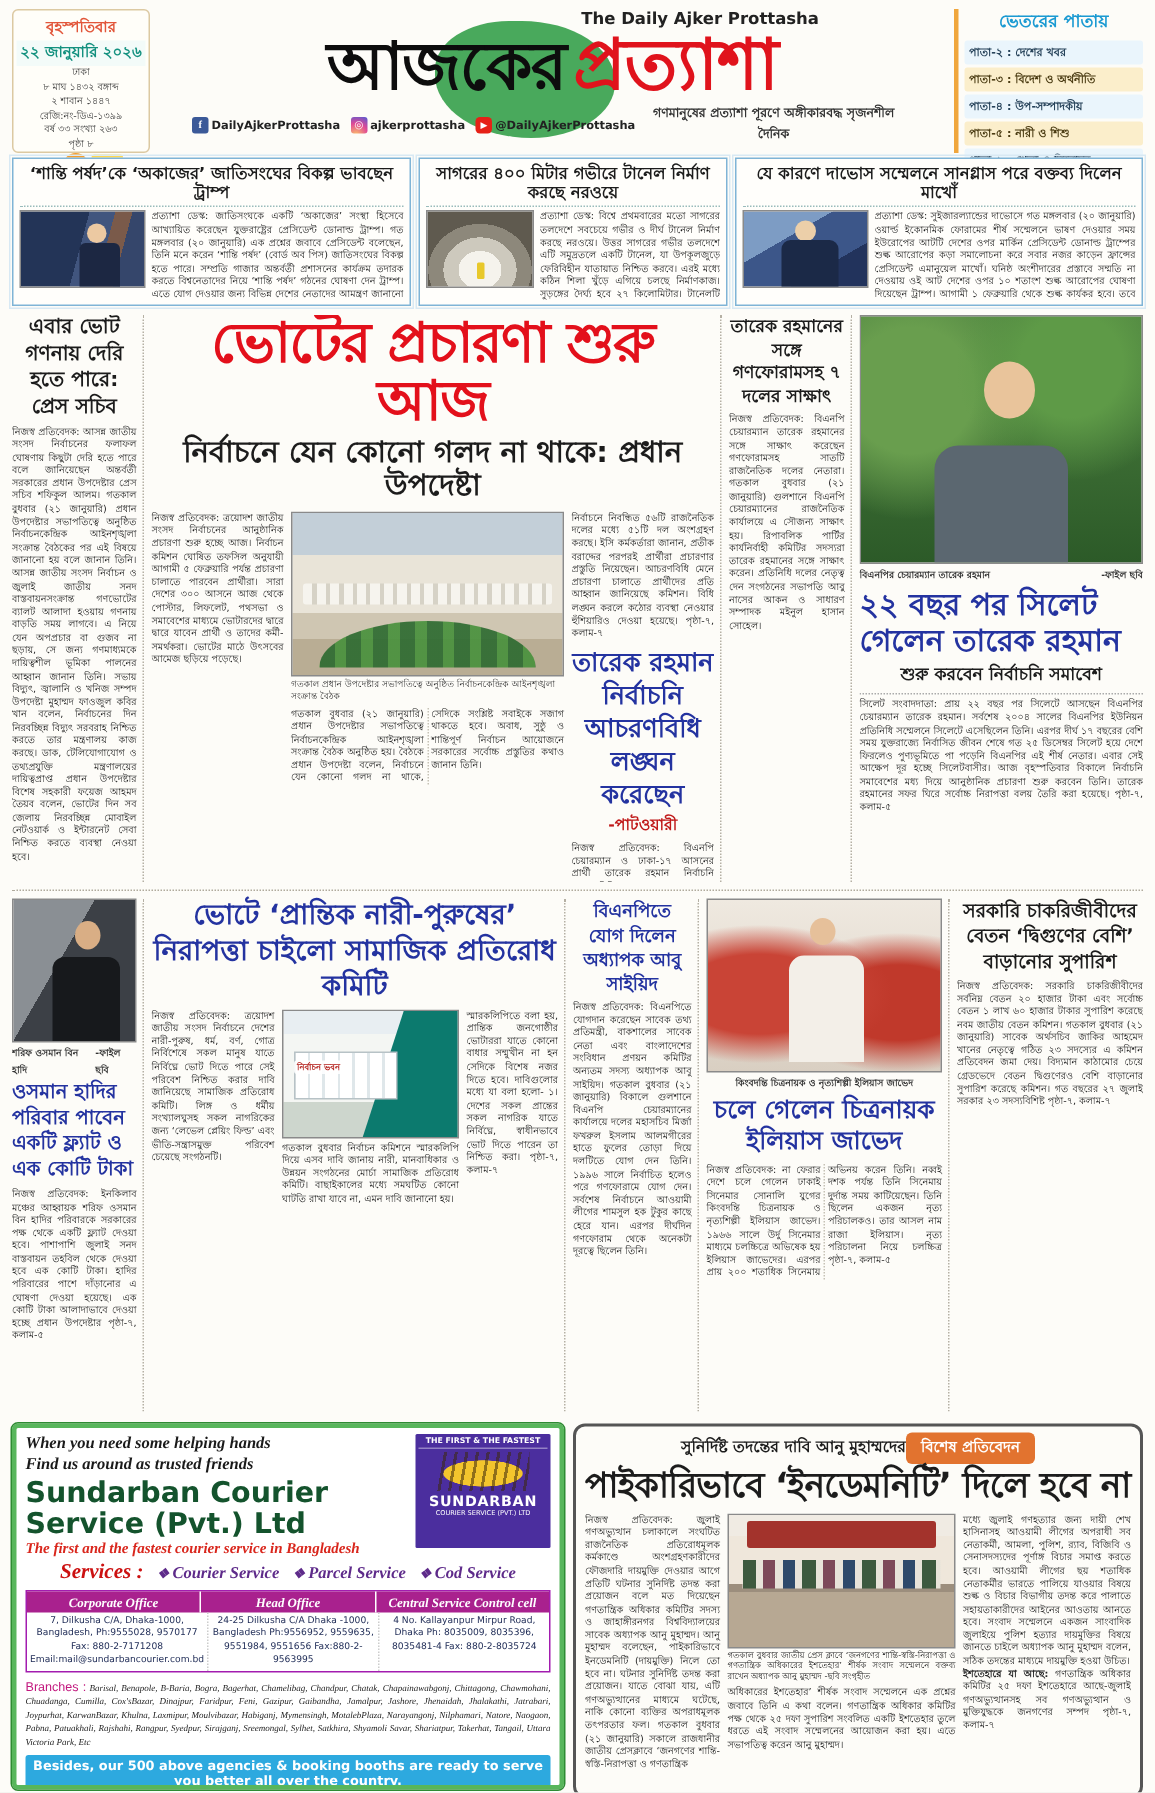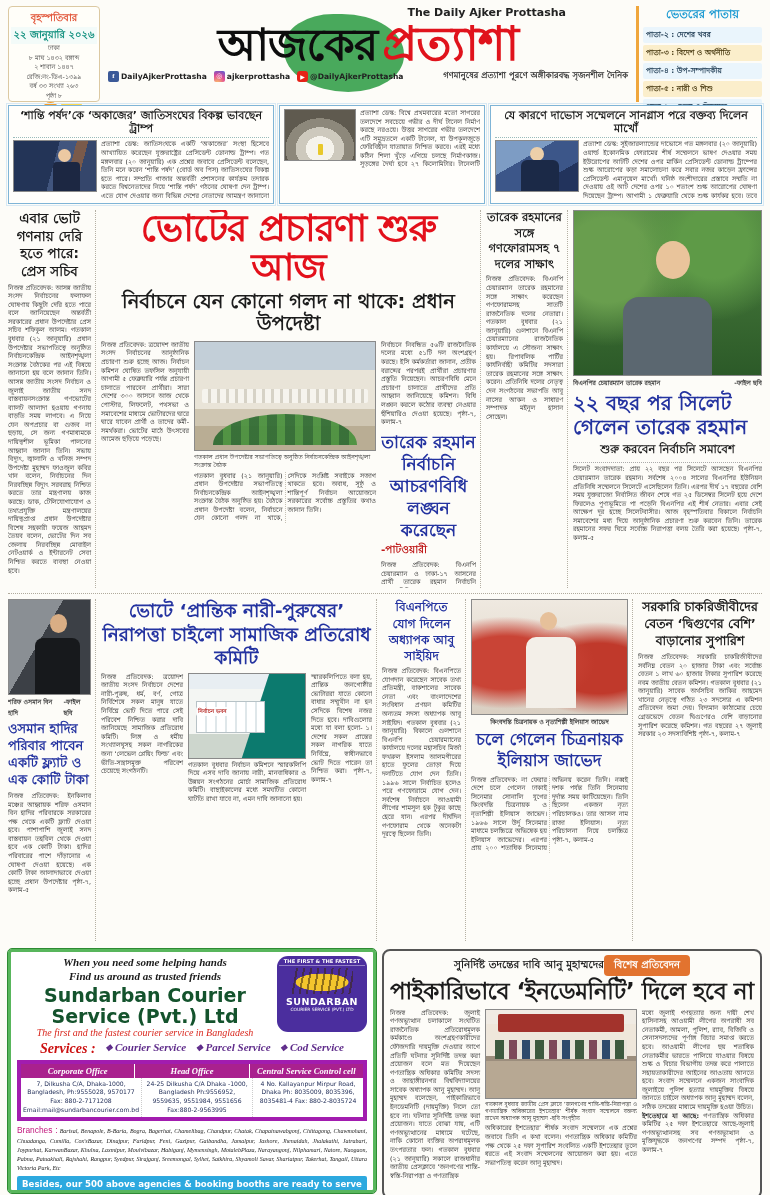--- a/index.html
+++ b/index.html
@@ -6,21 +6,21 @@
 body{background:#e8e8e4;font-family:"DejaVu Sans",sans-serif}
 .page{width:770px;height:1195px;margin:0 auto;background:#fdfcf8;color:#1c1c1c;padding:6px 8px;overflow:hidden;position:relative}
 p{text-align:justify}
 .small{font-size:6.4px;line-height:1.34;color:#222}
 .tiny{font-size:5.6px;line-height:1.3;color:#222}
 h1,h2,h3{font-weight:800}
 .blue{color:#2433a0}
 .dotl{border-right:1px dotted #b5b0a4}
 
 
-.masthead{display:flex;gap:4px;height:96px}
+.masthead{display:flex;gap:24px;height:96px}
 .date-box{width:92px;flex:none;border:1px solid #dcc9a2;border-radius:4px;padding:3px 2px;text-align:center;display:flex;flex-direction:column;justify-content:space-between;background:#fffef9}
 .day{color:#e2563a;font-weight:800;font-size:10px}
 .gdate{color:#13917f;font-weight:800;font-size:10px;background:#f3fbf9}
 .mh-meta{font-size:6.4px;line-height:1.5;color:#3a3a3a}
 .price{display:flex;align-items:center;justify-content:center;gap:2px}
 .price-label{color:#d92b21;font-weight:800;font-size:9px}
 .price-circle{width:17px;height:17px;border-radius:50%;background:#f59d28;color:#fff;font-weight:800;font-size:11px;line-height:17px;text-align:center;flex:none}
 .price-cur{background:#ffd84d;font-size:8px;font-weight:800;padding:1px 3px;border-radius:2px;color:#4a3a10}
 .logo-zone{flex:1;position:relative;text-align:center;overflow:hidden}
 .map-blob{position:absolute;left:34%;top:8px;width:120px;height:78px;background:#35a04a;border-radius:46% 58% 52% 60%;opacity:.9;z-index:0}
@@ -90,21 +90,21 @@
 .head-red{color:#e3101b;font-size:37px;text-align:center;line-height:1.05;letter-spacing:-1px}
 .head-sub{font-size:19.5px;text-align:center;margin:3px 0 5px;line-height:1.15}
 .main-cols{display:flex;gap:5px;height:292px;overflow:hidden}
 .mcA{width:88px;flex:none}
 .mcB{width:182px;flex:none}
 .mcB .ph{height:110px}
 .cap{font-size:6px;line-height:1.3;color:#333;margin:2px 0 3px}
 .cols2{column-count:2;column-gap:5px;column-rule:1px dotted #c6c1b5}
 .mcC{flex:1;overflow:hidden}
 .sub-art-head{font-size:17px;text-align:center;line-height:1.3;margin:4px 0 1px}
-.sub-art-attr{color:#c01a1a;font-size:10.5px;font-weight:800;text-align:left;margin-bottom:2px}
+.sub-art-attr{color:#c01a1a;font-size:10.5px;font-weight:800;text-align:center;margin-bottom:2px}
 .col-sakkhat{width:82px;flex:none;padding-right:4px}
 .col-sakkhat h3{font-size:11.5px;text-align:center;line-height:1.35;margin-bottom:3px}
 .col-sylhet{flex:1;overflow:hidden}
 .col-sylhet .ph{height:166px}
 .cap-row{display:flex;justify-content:space-between;font-size:6.2px;font-weight:700;margin:2px 0;color:#333}
 .h-sylhet{font-size:20px;line-height:1.2;margin:2px 0}
 .sub-sylhet{font-size:11.5px;font-weight:800;text-align:center;border-bottom:1px dotted #aaa;padding-bottom:2px;margin-bottom:2px}
 
 
 .mid-row{display:flex;gap:5px;border-top:1px dotted #b0aa9c;margin-top:5px;padding-top:5px;height:348px;overflow:hidden}
@@ -124,34 +124,34 @@
 .col-javed .ph{height:116px}
 .cap-center{font-size:6.2px;font-weight:700;text-align:center;margin:2px 0;color:#333}
 .col-javed h2{font-size:16.5px;text-align:center;line-height:1.25;margin:2px 0 4px}
 .col-salary{flex:1;overflow:hidden}
 .col-salary h3{font-size:12.5px;text-align:center;line-height:1.35;margin-bottom:3px}
 
 
 .bottom-row{display:flex;gap:6px;margin-top:8px;align-items:flex-start}
 .ad{width:368px;flex:none;border:3px solid #58b65c;outline:1px solid #2e8b33;border-radius:4px;background:#fff;padding:4px 6px;height:244px;overflow:hidden}
 .ad-top{display:flex;gap:4px}
-.ad-top-left{flex:1;text-align:center}
+.ad-top-left{flex:1;}
 .ad-tag{font-family:"Liberation Serif",serif;font-style:italic;font-weight:700;font-size:11px;line-height:1.25;color:#1a1a1a}
 .ad-title{color:#14532d;font-size:19px;font-weight:800;line-height:1.1;margin-top:1px}
-.ad-sub{color:#d9261c;font-style:italic;font-weight:400;font-size:10px;font-family:"Liberation Serif",serif}
-.ad-logo{width:90px;flex:none;background:#4b2e9e;border-radius:11px;color:#fff;text-align:center;padding:2px;height:76px}
+.ad-sub{color:#d9261c;font-style:italic;font-weight:700;font-size:10px;font-family:"Liberation Serif",serif}
+.ad-logo{width:90px;flex:none;background:#4b2e9e;border-radius:1px;color:#fff;text-align:center;padding:2px;height:76px}
 .ad-logo-top{font-size:5.2px;font-weight:800;border-bottom:1px solid rgba(255,255,255,.4);padding-bottom:1px}
 .tiger{width:62px;height:26px;margin:2px auto;background:repeating-linear-gradient(100deg,transparent 0 5px,rgba(60,40,10,.55) 5px 7px),radial-gradient(ellipse 70% 55% at 50% 55%,#f3c52d 0 60%,transparent 62%)}
 .ad-logo-name{font-size:9.5px;font-weight:800;letter-spacing:.5px}
 .ad-logo-sub{font-size:4.4px}
-.ad-services{display:flex;gap:9px;justify-content:center;margin:3px 0;font-family:"Liberation Serif",serif}
+.ad-services{display:flex;gap:9px;align-items:center;justify-content:center;margin:3px 0;font-family:"Liberation Serif",serif}
 .svc-label{color:#cc1111;font-weight:800;font-style:italic;font-size:14px}
 .svc-item{color:#5e2b8a;font-style:italic;font-weight:700;font-size:11px}
 .svc-dia{color:#5e2b8a;font-size:9px}
-.ad-offices{border:4px solid #a21caf}
+.ad-offices{border:1px solid #a21caf}
 .ad-off-head{display:flex;background:#a9218e;color:#fff;font-family:"Liberation Serif",serif;font-style:italic;font-weight:700;font-size:8.6px}
 .ad-off-head div{flex:1;text-align:center;padding:2px 1px;border-right:1px solid #fff}
 .ad-off-head div:last-child{border-right:none}
 .ad-off-body{display:flex;font-size:6.1px;line-height:1.45;text-align:center;color:#1d2a55}
 .ad-off-body div{flex:1;padding:2px 2px;border-right:1px dotted #ccc}
 .ad-off-body div:last-child{border-right:none}
 .ad-branches{font-size:6px;font-style:italic;line-height:1.5;margin-top:3px;text-align:justify;font-family:"Liberation Serif",serif;color:#222}
 .branches-label{color:#c2187e;font-weight:400;font-size:8.4px;font-style:normal;font-family:"Liberation Sans",sans-serif}
 .ad-bottom{background:#2da9df;color:#fff;text-align:center;font-size:8.6px;font-weight:700;padding:3px 2px;border-radius:2px;margin-top:3px}
 .special{flex:1;border:2px solid #555;border-radius:8px;padding:4px 6px;height:250px;overflow:hidden}
@@ -228,20 +228,21 @@
 
   <div class="strips">
     <div class="strip strip-1">
       <h3>‘শান্তি পর্ষদ’কে ‘অকাজের’ জাতিসংঘের বিকল্প ভাবছেন ট্রাম্প</h3>
       <div class="strip-body">
         <div class="ph ph-trump strip-ph"></div>
         <p class="small">প্রত্যাশা ডেস্ক: জাতিসংঘকে একটি ‘অকাজের’ সংস্থা হিসেবে আখ্যায়িত করেছেন যুক্তরাষ্ট্রের প্রেসিডেন্ট ডোনাল্ড ট্রাম্প। গত মঙ্গলবার (২০ জানুয়ারি) এক প্রশ্নের জবাবে প্রেসিডেন্ট বলেছেন, তিনি মনে করেন ‘শান্তি পর্ষদ’ (বোর্ড অব পিস) জাতিসংঘের বিকল্প হতে পারে। সম্প্রতি গাজার অন্তর্বর্তী প্রশাসনের কার্যক্রম তদারক করতে বিশ্বনেতাদের নিয়ে ‘শান্তি পর্ষদ’ গঠনের ঘোষণা দেন ট্রাম্প। এতে যোগ দেওয়ার জন্য বিভিন্ন দেশের নেতাদের আমন্ত্রণ জানানো হয়। এরই পরিপ্রেক্ষিতে ডোনাল্ড ট্রাম্পকে প্রশ্ন করা হয়েছিল,  পৃষ্ঠা-৭, কলাম-৫</p>
       </div>
     </div>
     <div class="strip strip-2">
+      <h3>সাগরের ৪০০ মিটার গভীরে টানেল নির্মাণ করছে নরওয়ে</h3>
       <div class="strip-body">
         <div class="ph ph-tunnel strip-ph"></div>
         <p class="small">প্রত্যাশা ডেস্ক: বিশ্বে প্রথমবারের মতো সাগরের তলদেশে সবচেয়ে গভীর ও দীর্ঘ টানেল নির্মাণ করছে নরওয়ে। উত্তর সাগরের গভীর তলদেশে এটি সমুদ্রতলে একটি টানেল, যা উপকূলজুড়ে ফেরিবিহীন যাতায়াত নিশ্চিত করবে। এরই মধ্যে কঠিন শিলা খুঁড়ে এগিয়ে চলছে নির্মাণকাজ। সুড়ঙ্গের দৈর্ঘ্য হবে ২৭ কিলোমিটার। টানেলটি চালু হলে যাতায়াতের সময় কমবে এবং ফেরি পারাপারের প্রয়োজনও কমে আসবে।  পৃষ্ঠা-৭, কলাম-৫</p>
       </div>
     </div>
     <div class="strip strip-3">
       <h3>যে কারণে দাভোস সম্মেলনে সানগ্লাস পরে বক্তব্য দিলেন মাখোঁ</h3>
       <div class="strip-body">
         <div class="ph ph-macron strip-ph"></div>
         <p class="small">প্রত্যাশা ডেস্ক: সুইজারল্যান্ডের দাভোসে গত মঙ্গলবার (২০ জানুয়ারি) ওয়ার্ল্ড ইকোনমিক ফোরামের শীর্ষ সম্মেলনে ভাষণ দেওয়ার সময় ইউরোপের আটটি দেশের ওপর মার্কিন প্রেসিডেন্ট ডোনাল্ড ট্রাম্পের শুল্ক আরোপের কড়া সমালোচনা করে সবার নজর কাড়েন ফ্রান্সের প্রেসিডেন্ট এমানুয়েল মাখোঁ। ঘনিষ্ঠ অংশীদারের প্রস্তাবে সম্মতি না দেওয়ায় ওই আট দেশের ওপর ১০ শতাংশ শুল্ক আরোপের ঘোষণা দিয়েছেন ট্রাম্প। আগামী ১ ফেব্রুয়ারি থেকে শুল্ক কার্যকর হবে। তবে এদিন আরো একটি কারণে সবার নজর ছিল মাখোঁর দিকে। এদিন বিশ্বনেতাদের উদ্দেশে বক্তব্য দেওয়ার সময় মাখোঁর চোখে ছিল  পৃষ্ঠা-৭, কলাম-৫</p>

